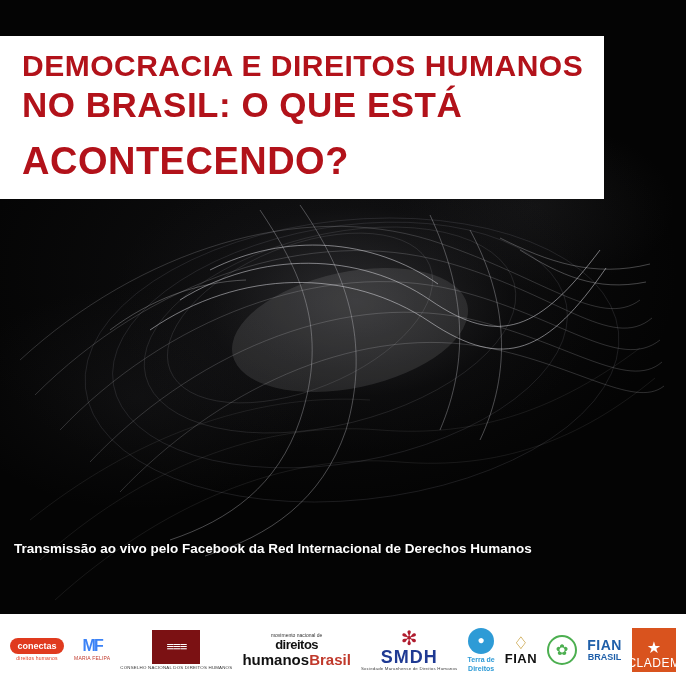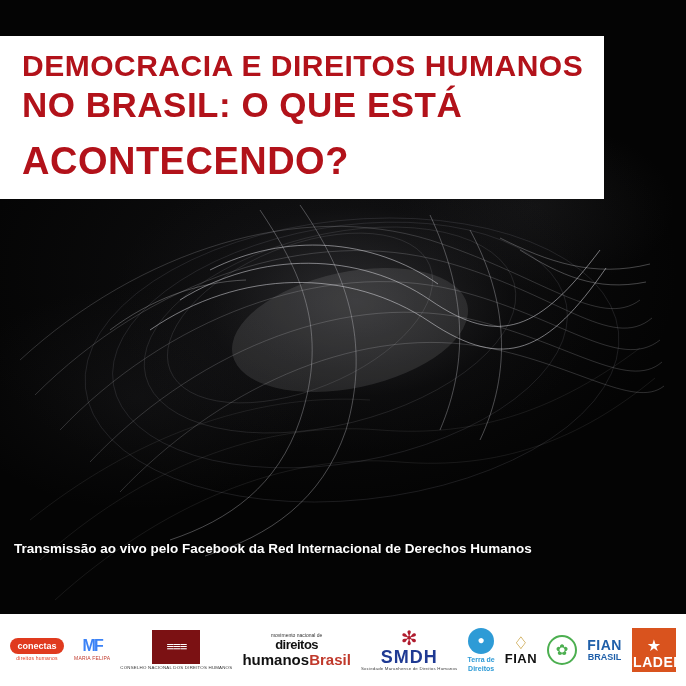--- a/index.html
+++ b/index.html
@@ -136,21 +136,21 @@
     display: flex; align-items: center; justify-content: center; color: #4caf50; font-size: 15px;
   }
   .lg-fian .mid { font-size: 14px; font-weight: bold; color: #1f5fa9; letter-spacing: .5px; }
   .lg-fian .bot { font-size: 9px; font-weight: bold; color: #1f5fa9; }
 
   .lg-cladem .box {
     width: 44px; height: 44px; background: #d9531e; display: flex; flex-direction: column;
     align-items: center; justify-content: flex-end; color: #fff; padding-bottom: 2px;
   }
   .lg-cladem .box .fig { font-size: 16px; line-height: 1; margin-bottom: 1px; }
-  .lg-cladem .box .nm { font-size: 14px; font-weight: bold; letter-spacing: .5px; }
+  .lg-cladem .box .nm { font-size: 12px; font-weight: normal; letter-spacing: .5px; }
 </style>
 </head>
 <body>
 
 <div class="poster">
 
   <div class="bg-art">
     <svg viewBox="0 0 686 686" preserveAspectRatio="none" aria-hidden="true">
       <g fill="none" stroke="#cfcfd4" stroke-opacity="0.30" stroke-width="0.7">
         <path d="M20,360 C140,250 300,200 430,240 C540,275 600,330 640,300"></path>

